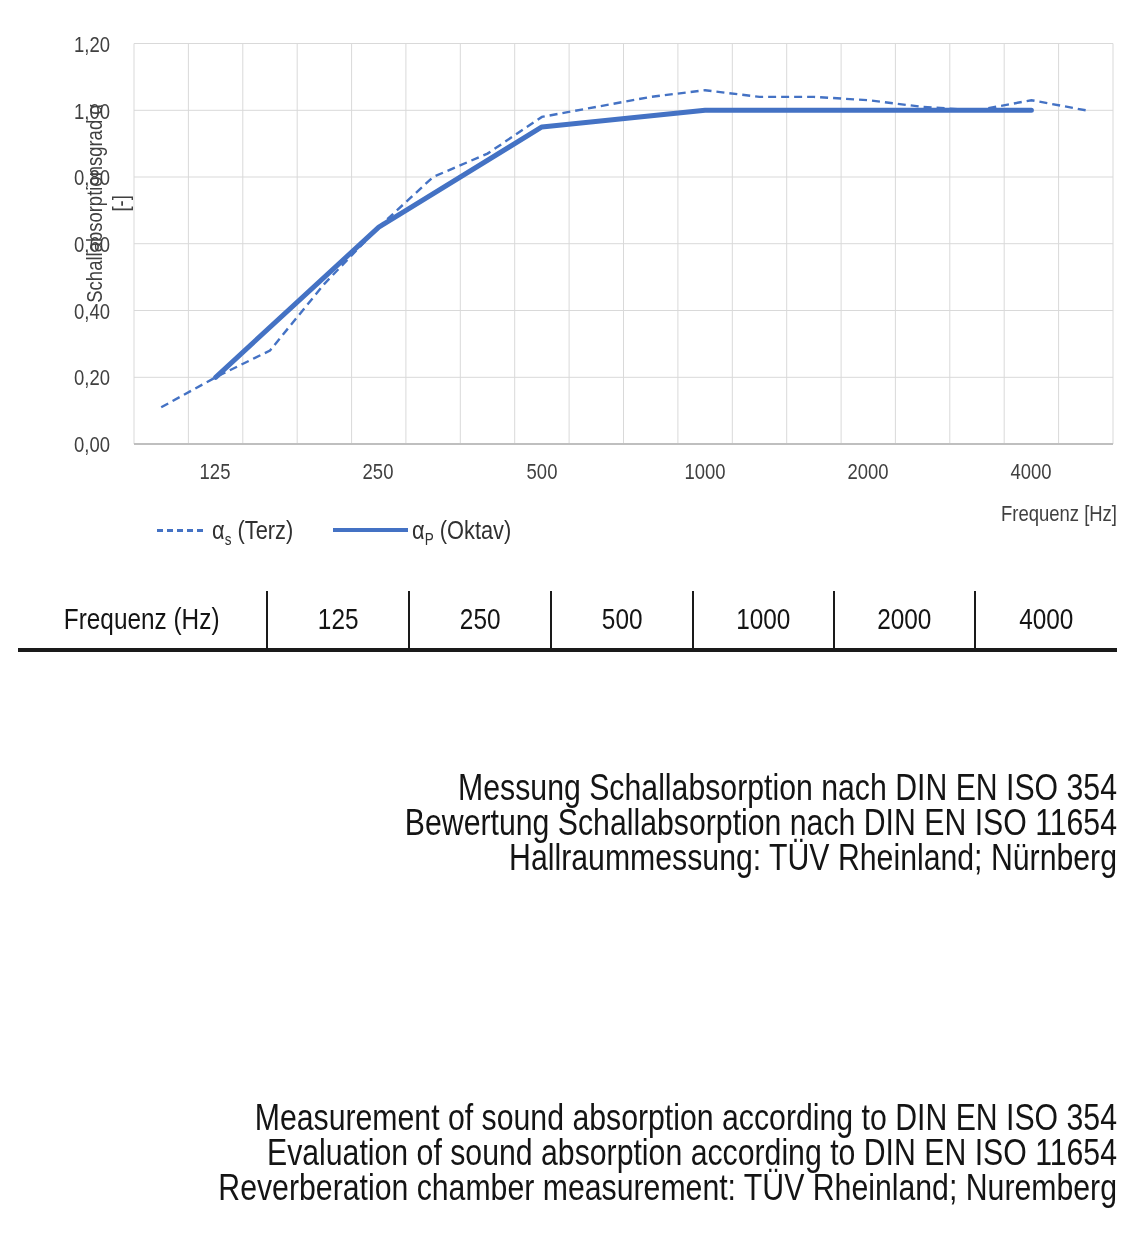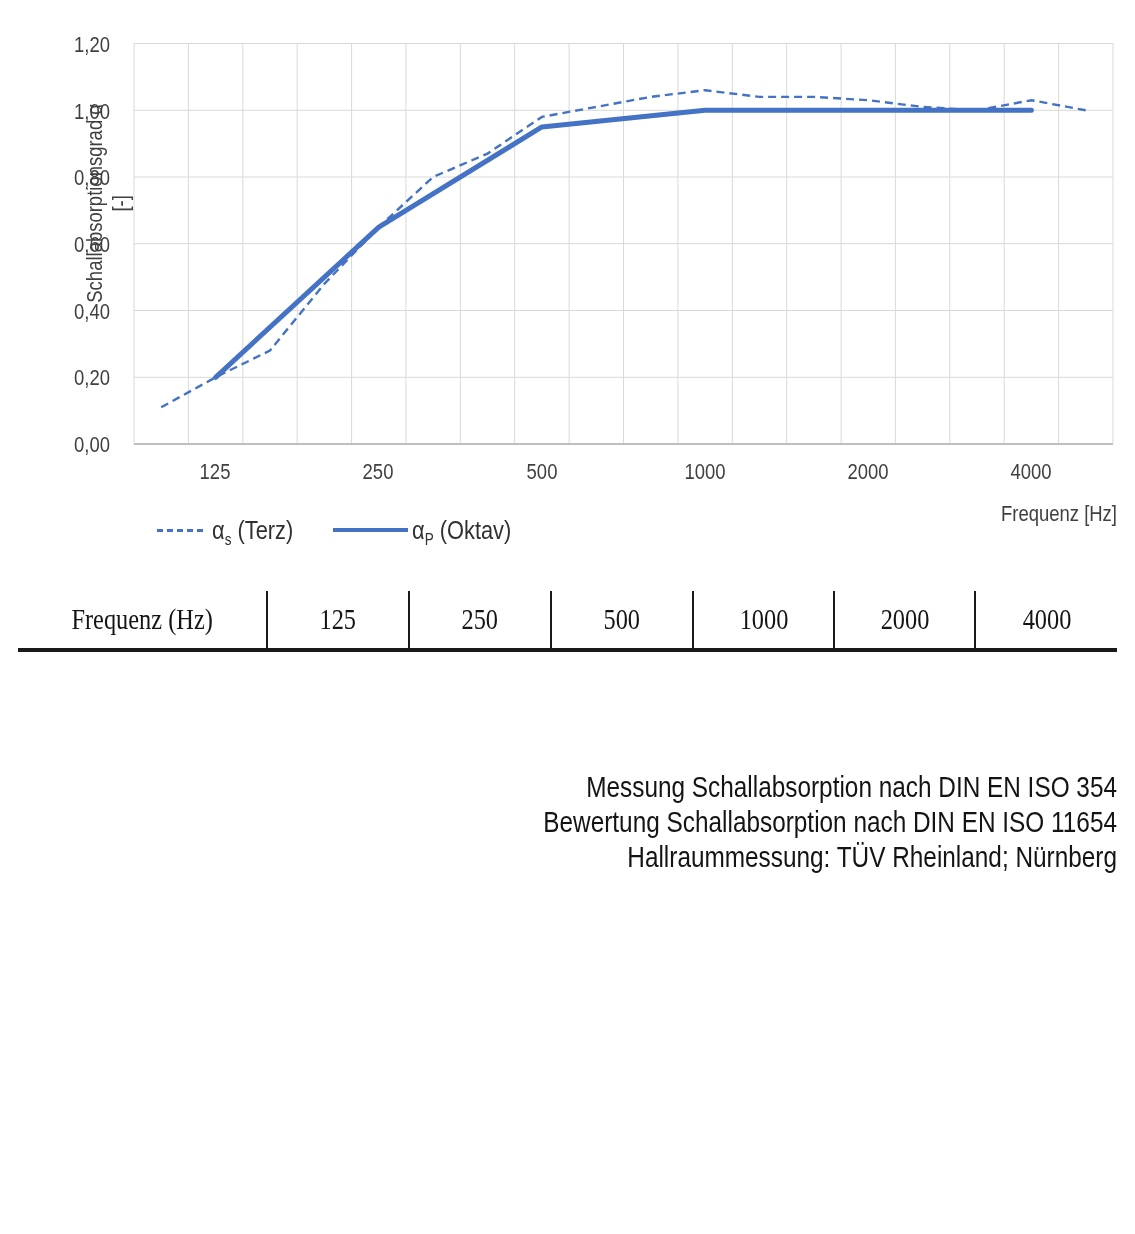--- a/index.html
+++ b/index.html
@@ -14,26 +14,26 @@
   .ytick{left:30px;width:80px;text-align:right;font-size:22px;color:#404040;}
   .xtick{width:100px;top:459px;text-align:center;font-size:22px;color:#404040;}
   .axis-title{font-size:22px;color:#404040;}
   
   .legend-label{font-size:26px;color:#303030;top:514px;line-height:32px;white-space:nowrap;}
   sub{font-size:.62em;}
   .swatch-dashed{top:529px;height:3px;}
   .swatch-solid{top:528px;height:4px;}
   
   #spec-table{position:absolute;left:18px;top:591px;width:1099px;border-collapse:collapse;table-layout:fixed;}
-  #spec-table td{height:57px;text-align:center;vertical-align:middle;font-size:29px;color:#141414;padding:0;font-family:Liberation Serif, serif;}
+  #spec-table td{height:57px;text-align:center;vertical-align:middle;font-size:29px;color:#141414;padding:0;}
   #spec-table tr td + td{border-left:2px solid #1a1a1a;}
   #spec-table tr.hdr td{border-bottom:4px solid #1a1a1a;}
   #spec-table .cell-inner{display:inline-block;transform:scaleX(.84);transform-origin:50% 50%;white-space:nowrap;}
   
-  .notes{left:0;width:1117px;text-align:right;color:#141414;font-size:29px;}
+  .notes{left:0;width:1117px;text-align:right;color:#141414;font-size:36px;}
   .note-line{line-height:35px;transform:scaleX(.84);transform-origin:100% 50%;white-space:nowrap;}
 </style>
 </head>
 <body>
 
 <div id="page">
 
   <div class="abs" style="left:0;top:0;width:1135px;height:570px;">
     <svg id="chart-svg" width="1135" height="570" viewBox="0 0 1135 570">
         <line x1="134.0" y1="43.5" x2="134.0" y2="444" stroke="#D9D9D9" stroke-width="1"></line>
@@ -123,14 +123,19 @@
   </tbody>
     </table>
 
   <div class="abs notes" style="top:770px;">
     <div class="note-line">Messung Schallabsorption nach DIN EN ISO 354</div>
     <div class="note-line">Bewertung Schallabsorption nach DIN EN ISO 11654</div>
     <div class="note-line">Hallraummessung: TÜV Rheinland; Nürnberg</div>
   </div>
 
 
+  <div class="abs notes" style="top:1100px;">
+    <div class="note-line">Measurement of sound absorption according to DIN EN ISO 354</div>
+    <div class="note-line">Evaluation of sound absorption according to DIN EN ISO 11654</div>
+    <div class="note-line">Reverberation chamber measurement: TÜV Rheinland; Nuremberg</div>
+  </div>
 
 </div>
 
 </body></html>

